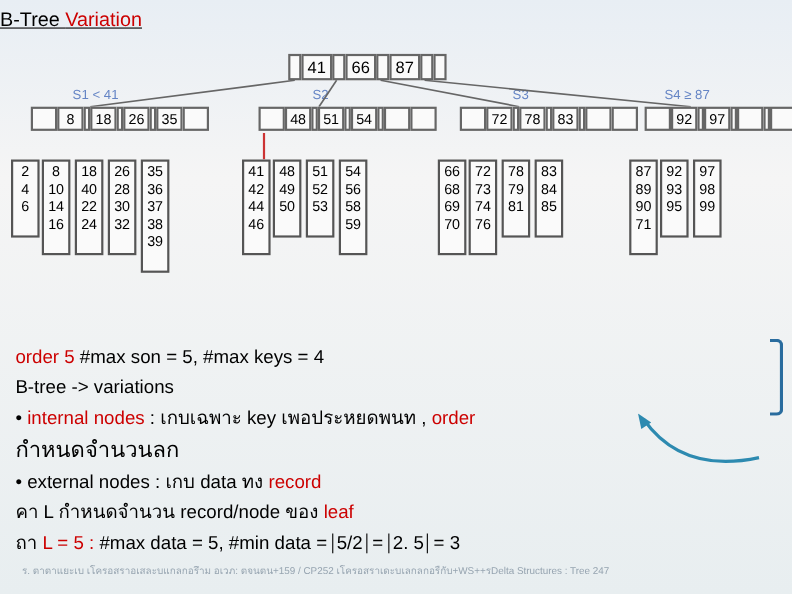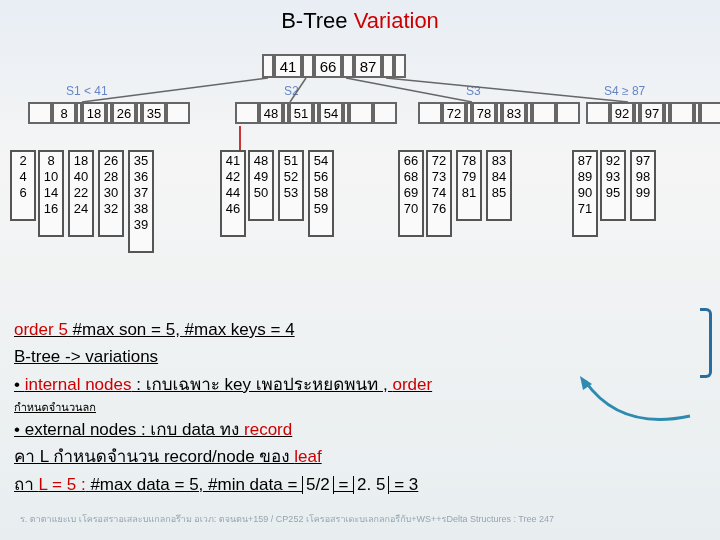--- a/index.html
+++ b/index.html
@@ -1,34 +1,34 @@
 <!DOCTYPE html>
 <html><head>
   <meta charset="utf-8">
   <style>
     * { margin: 0; padding: 0; box-sizing: border-box; }
     body { width: 720px; height: 540px; font-family: "Segoe UI", Arial, sans-serif; background: #fff; overflow: hidden; }
     .slide { width: 100%; height: 100%; position: relative; background: linear-gradient(180deg, #e8eef4 0%, #f5f5f5 30%, #e8eef0 100%); }
-    .title { text-align: center; font-size: 22px; padding: 8px 0 6px; color: #000; }
+    .title { text-align: left; font-size: 18px; padding: 8px 0 6px; color: #000; text-decoration: underline; }
     .title .red { color: #c00; }
     .diagram { position: relative; height: 280px; margin: 0 10px; }
     .klabels { position: absolute; top: 17px; left: 265px; display: flex; gap: 14px; font-size: 12px; color: #888; text-align: right; }
     .root { position: absolute; top: 14px; left: 252px; display: flex; }
     .cell { border: 2px solid #666; width: 28px; height: 24px; display: flex; align-items: center; justify-content: center; font-size: 15px; background: #fafafa; }
     .cell.empty { width: 12px; }
     .slabels { position: absolute; top: 44px; left: 0; width: 100%; font-size: 12px; color: #6585c5; }
     .slabels span { position: absolute; }
     .mid-row { position: absolute; top: 62px; left: 0; width: 100%; }
     .mid-node { position: absolute; display: flex; }
     .mid-node .cell { width: 24px; height: 22px; font-size: 13px; }
     .leaf-row { position: absolute; top: 110px; left: 0; width: 100%; }
     .leaf { position: absolute; border: 2px solid #555; background: #fafafa; width: 26px; padding: 1px 0 18px; }
     .leaf div { font-size: 13px; text-align: center; line-height: 16px; }
     svg.lines { position: absolute; top: 0; left: 0; width: 100%; height: 280px; pointer-events: none; }
-    .text-block { padding: 0 14px; font-size: 17px; line-height: 1.55; color: #000; margin-top: -4px; text-decoration: underline; }
+    .text-block { padding: 0 14px; font-size: 17px; line-height: 1.55; color: #000; margin-top: -4px; }
     .text-block .red { color: #c00; }
     .text-block p { margin: 1px 0; }
     .bracket { position: absolute; right: 8px; top: 308px; width: 12px; height: 70px; border-right: 3px solid #296c9e; border-top: 3px solid #296c9e; border-bottom: 3px solid #296c9e; border-radius: 0 6px 6px 0; }
     .arrow-swoop { position: absolute; right: 20px; top: 376px; }
     .arrow-svg { width: 120px; height: 60px; }
     .footer { position: absolute; bottom: 14px; left: 20px; font-size: 9px; color: #96a4b0; }
     .ceil { display: inline-block; border-left: 1.5px solid #000; border-right: 1.5px solid #000; padding: 0 3px; line-height: 1; height: 18px; }
   </style>
 </head>
 <body>
@@ -212,21 +212,21 @@
   </div>
 
   <div class="text-block">
     <p>
       <span class="red">order 5</span><span>  #max son = 5, #max keys = 4</span>
     </p>
     <p>B-tree -&gt; variations</p>
     <p>
       <span>• </span><span class="red">internal nodes</span><span> : เกบเฉพาะ    key เพอประหยดพนท              , </span><span class="red">order</span>
     </p>
-    <p style="font-size:11px">กำหนดจำนวนลก</p>
+    <p style="font-size:20px">กำหนดจำนวนลก</p>
     <p>
       <span>• external nodes : เกบ   data ทง     </span><span class="red">record</span>
     </p>
     <p>
       <span>                    คา    L กำหนดจำนวน    record/node ของ </span><span class="red">leaf</span>
     </p>
     <p>
       <span>   ถา </span><span class="red">L = 5 :</span><span>       #max data = 5, #min data = </span><span class="ceil">5/2</span><span> = </span><span class="ceil">2. 5</span><span> = 3</span>
     </p>
   </div>

